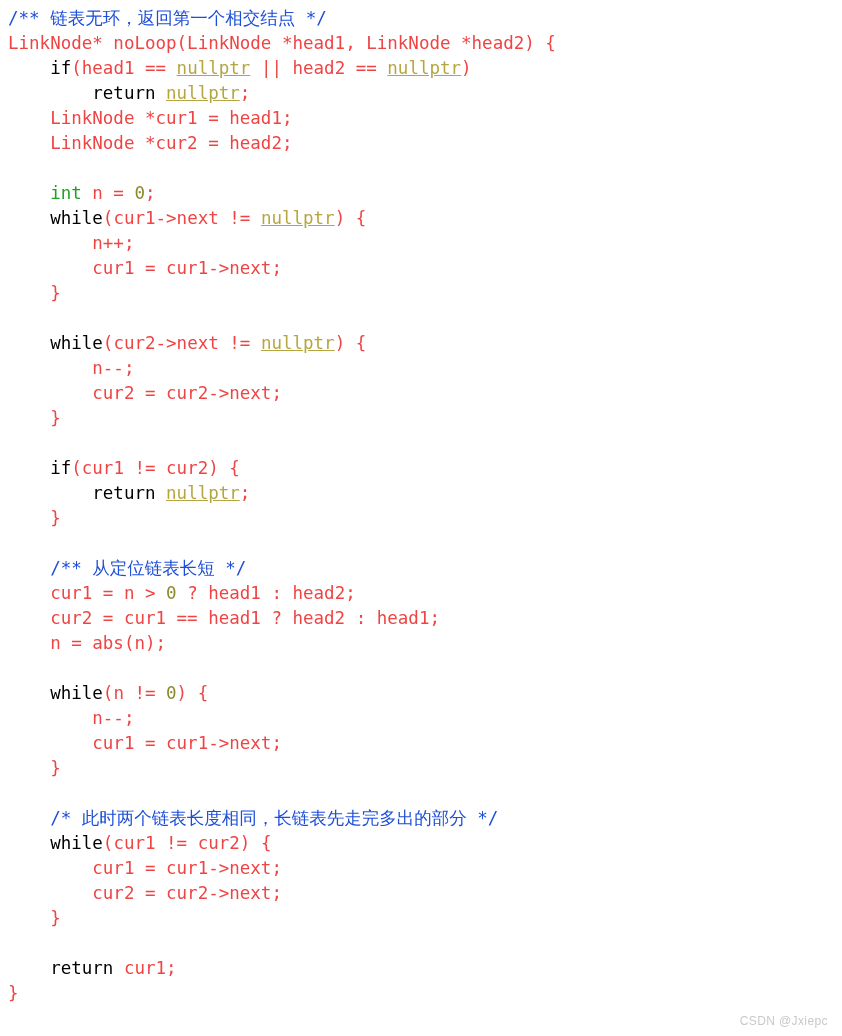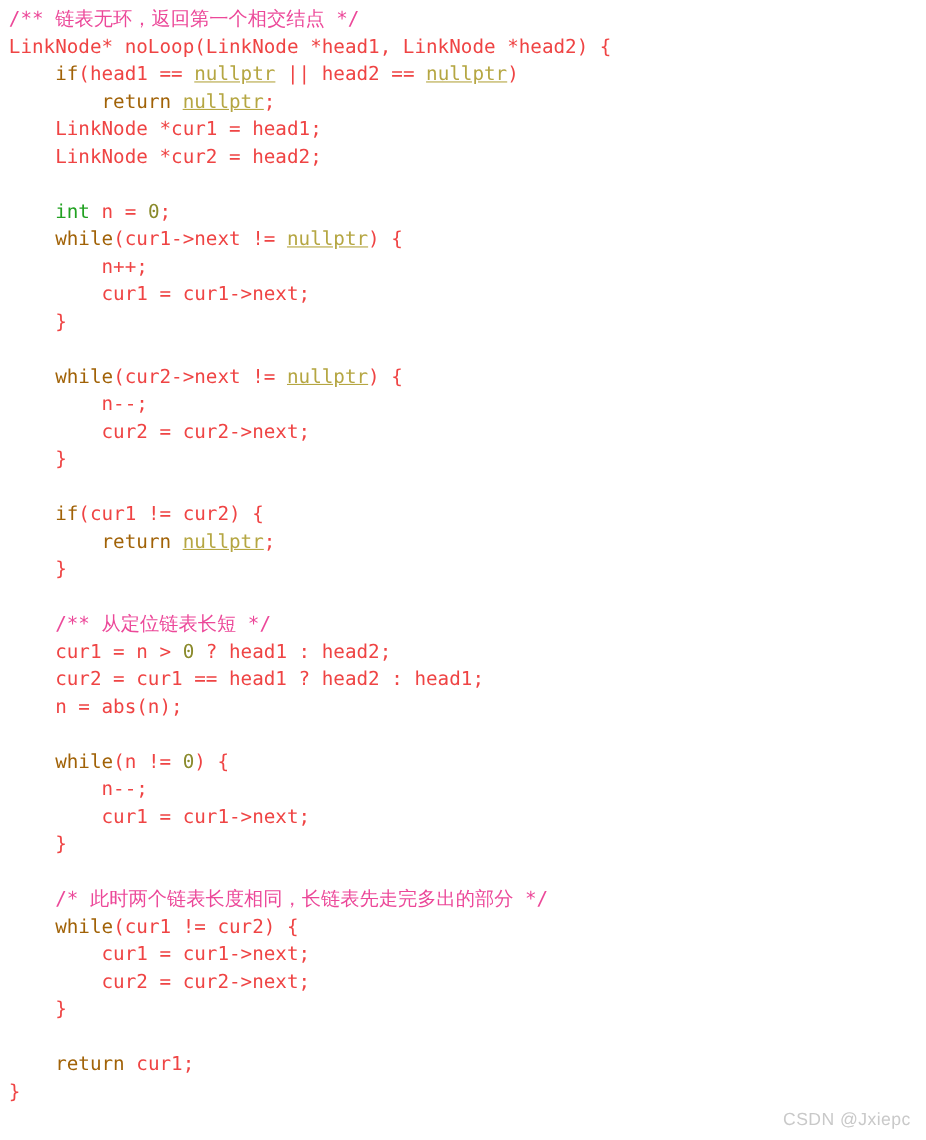--- a/index.html
+++ b/index.html
@@ -33,32 +33,32 @@
     letter-spacing: 0px;
     color: #000000;
   }
 
   .tok {
     white-space: pre;
   }
 
   
   .t-plain   { color: #ef4444; }
-  .t-comment { color: #ec4899; }
-  .t-keyword { color: #a16207; }
+  .t-comment { color: #1d4ed8; }
+  .t-keyword { color: #000000; }
   .t-type    { color: #21a121; text-align: right; }
   .t-const   { color: #b5a642; text-decoration: underline; }
   .t-number  { color: #8a8a2b; }
 
   #watermark {
     position: absolute;
     right: 14px;
     bottom: 8px;
     font-family: "Liberation Sans", sans-serif;
-    font-size: 16px;
+    font-size: 12px;
     color: #c9c9c9;
     letter-spacing: 0.4px;
     white-space: pre;
     user-select: none;
   }
 </style>
 </head>
 <body>
 
 <div id="code-block">

